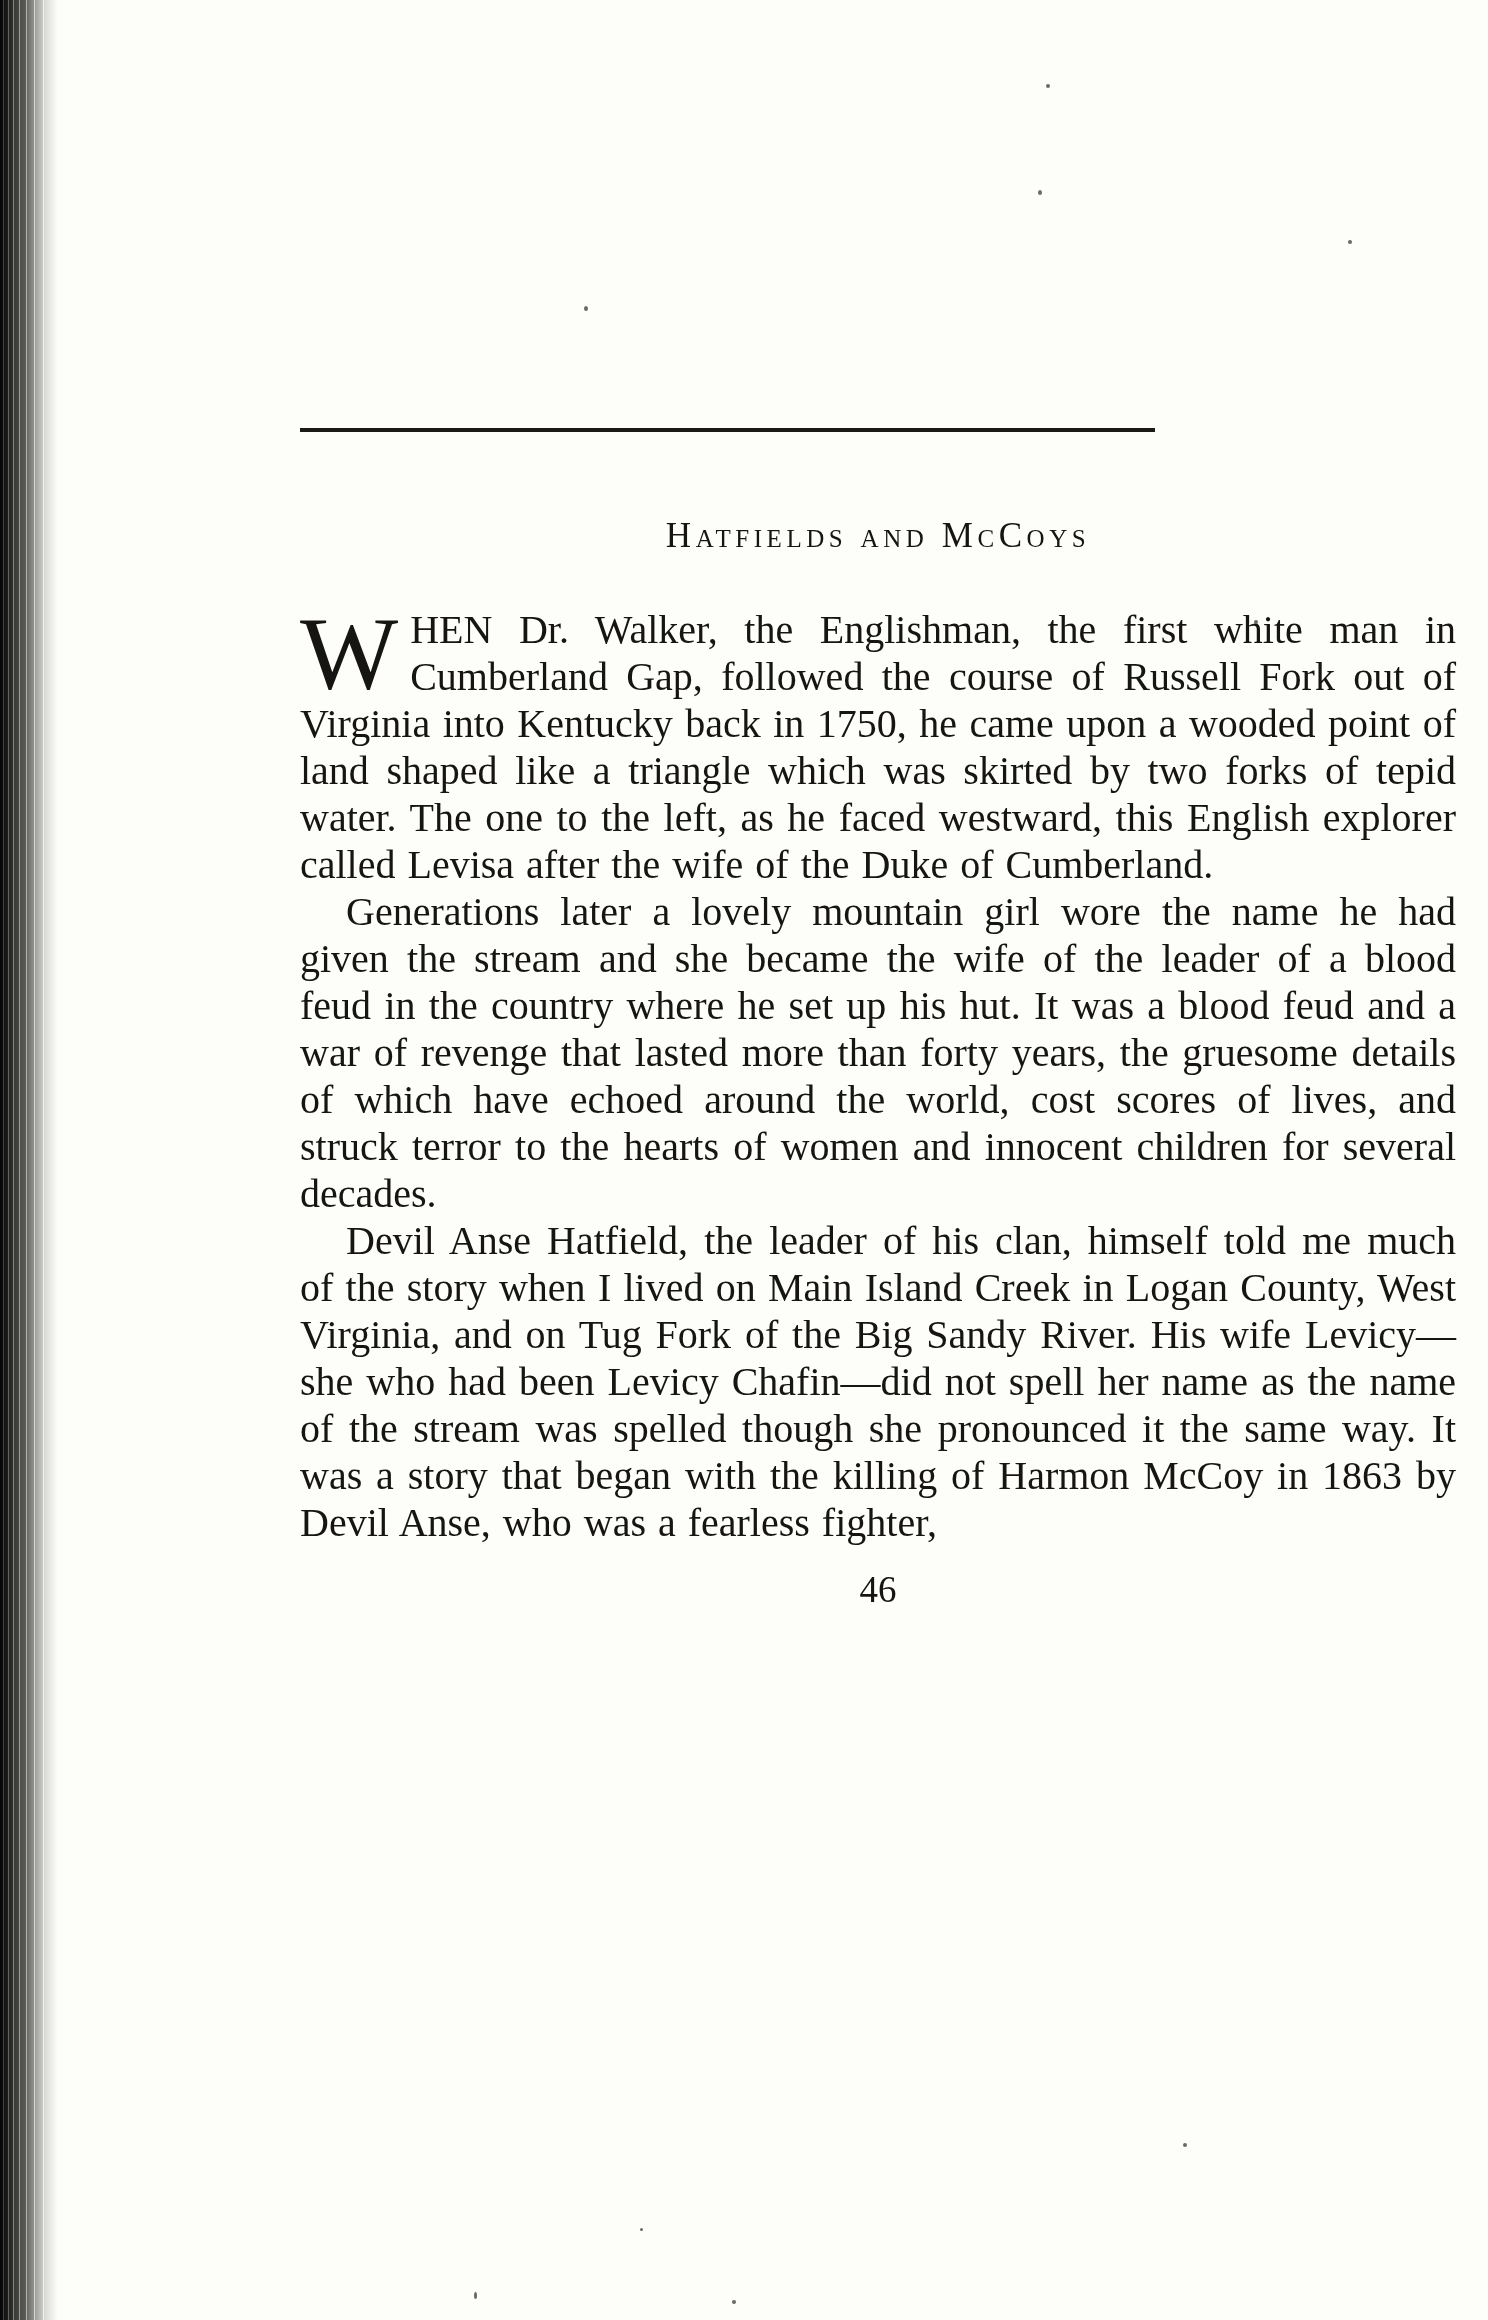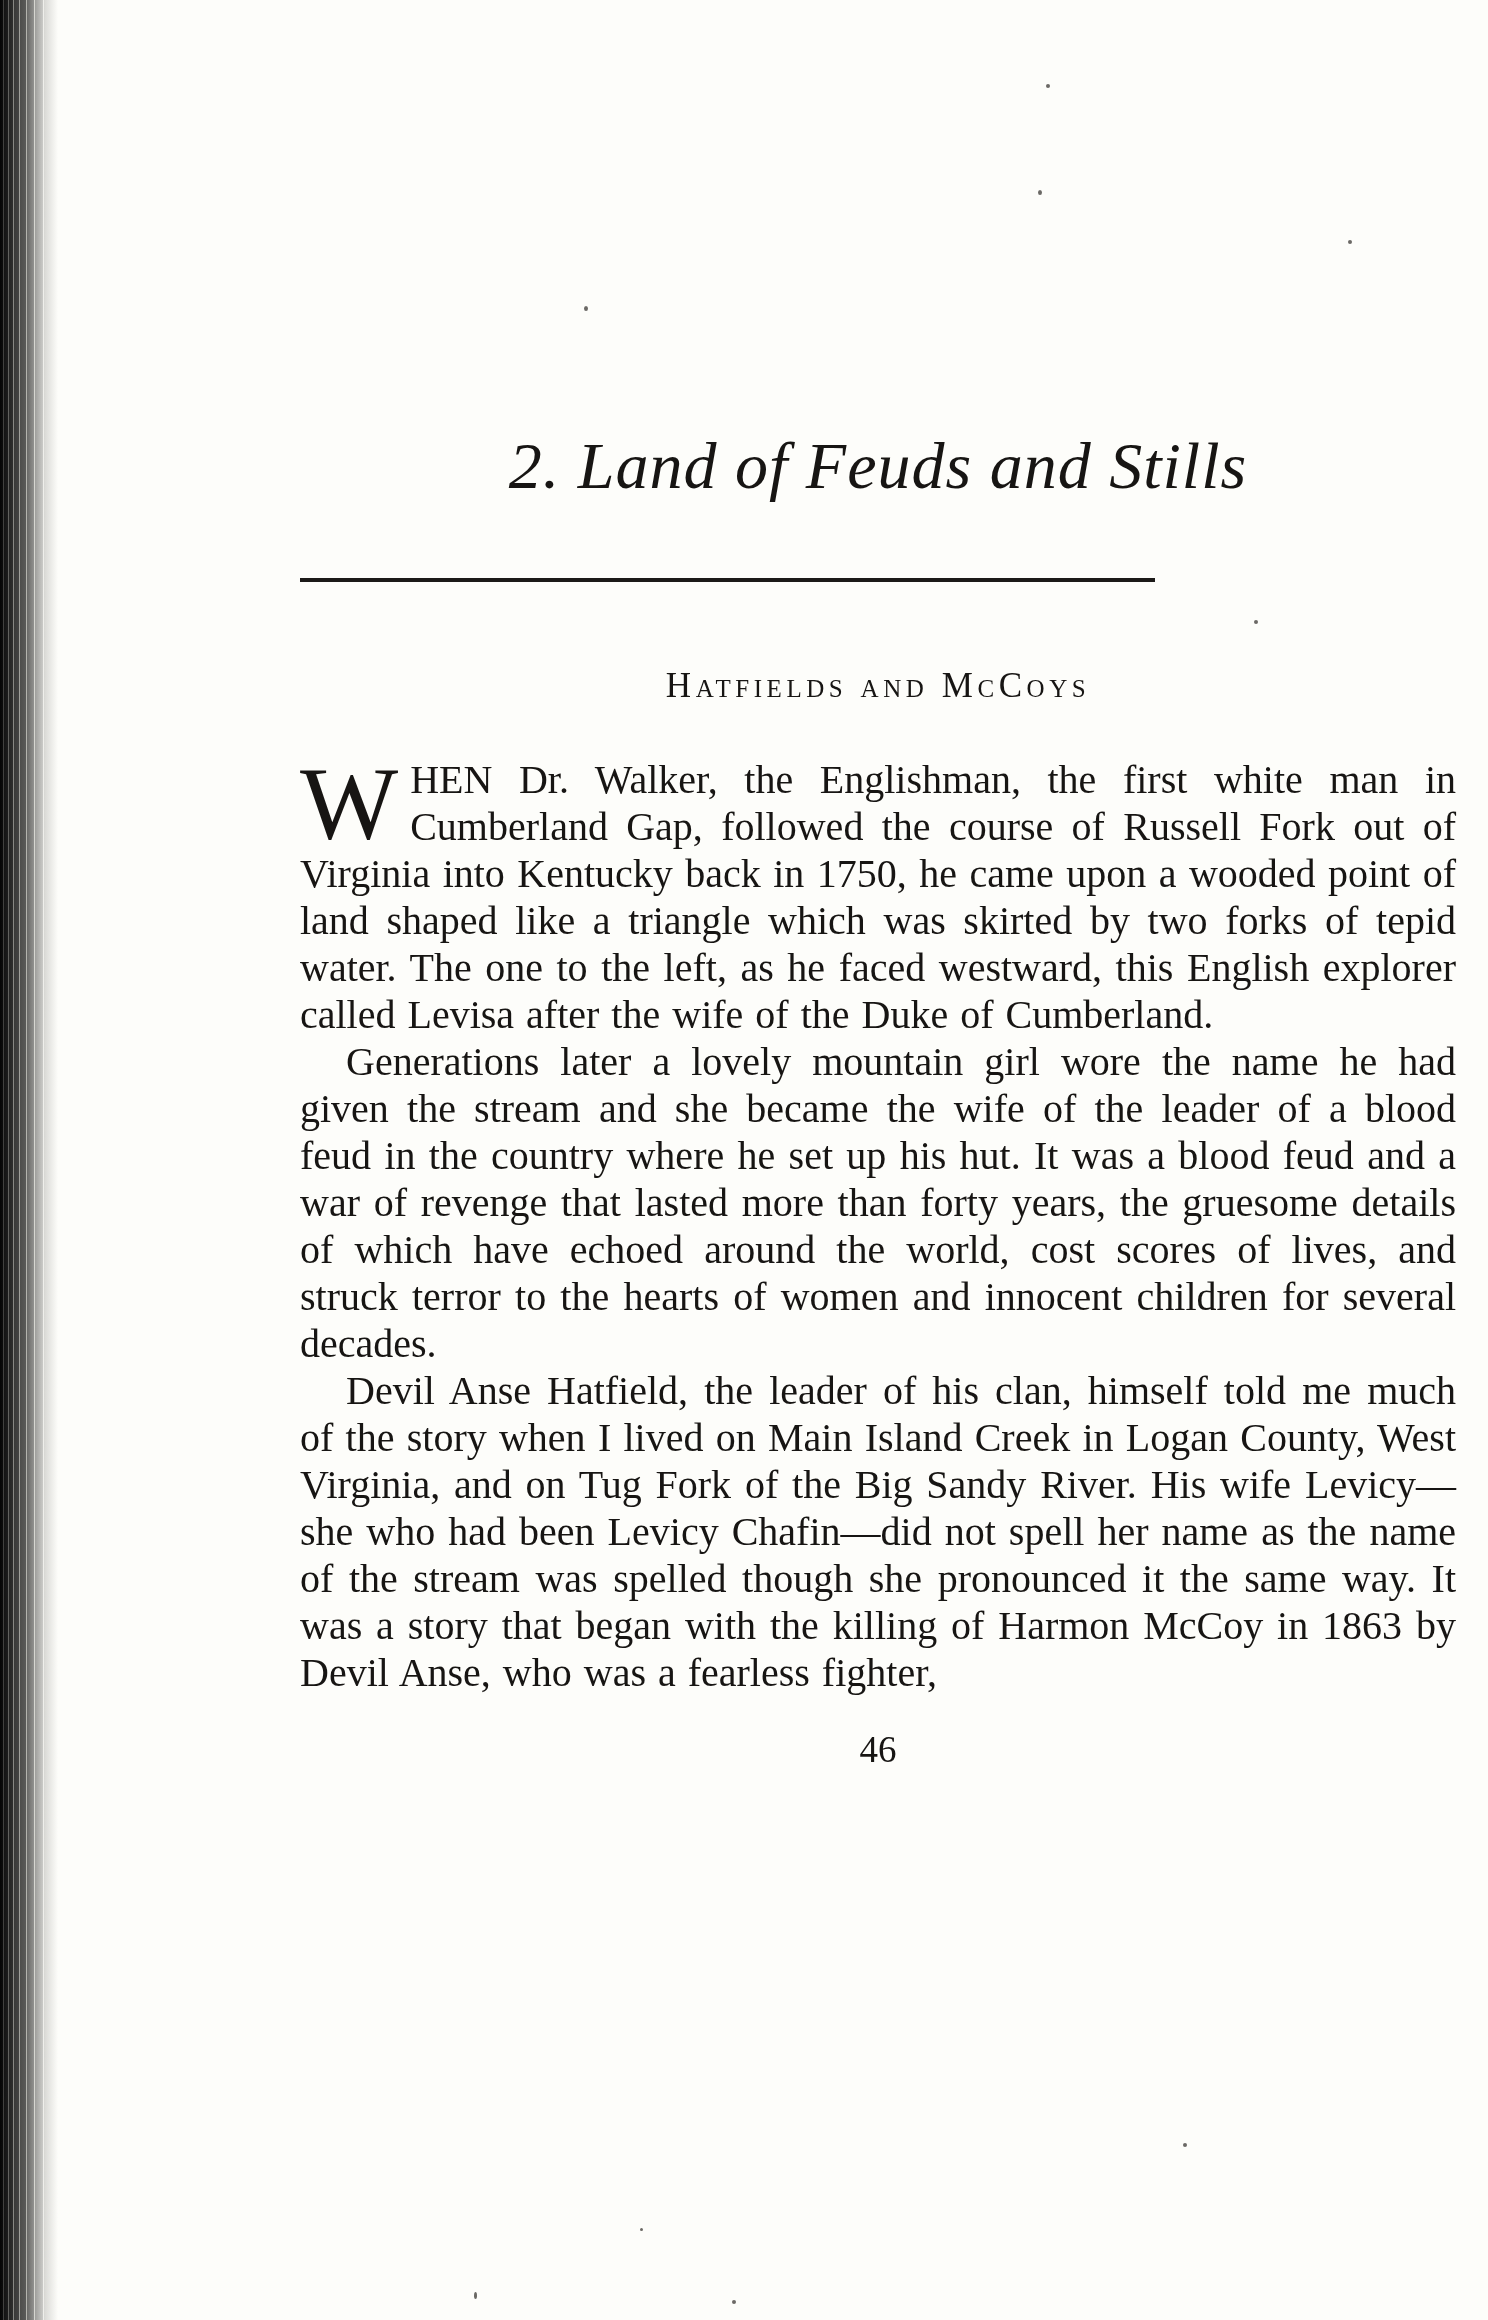--- a/index.html
+++ b/index.html
@@ -77,41 +77,40 @@
     word-spacing:2px;
   }
   .para.indent{ text-indent:46px; }
   .dropcap{
     float:left;
     font-size:104px;
     line-height:82px;
     padding:6px 12px 0 0;
   }
   .folio{
-    margin-top:32px;
+    margin-top:22px;
     text-align:center;
     font-size:37px;
   }
   .speck{
     position:absolute;
     background:#3a3733;
     border-radius:50%;
     opacity:.75;
   }
 </style>
 </head>
 <body>
 
 <div class="page">
 
   <div class="binding"></div>
 
   <div class="content">
 
-    <h1 class="title">2. Land of Feuds and Stills</h1>
 
     <hr class="rule">
 
     <h2 class="heading">Hatfields and McCoys</h2>
 
     <p class="para"><span class="dropcap">W</span><span>HEN Dr. Walker, the Englishman, the first white man in Cumberland Gap, followed the course of Russell Fork out of Virginia into Kentucky back in 1750, he came upon a wooded point of land shaped like a triangle which was skirted by two forks of tepid water. The one to the left, as he faced westward, this English explorer called Levisa after the wife of the Duke of Cumberland.</span></p>
 
     <p class="para indent">Generations later a lovely mountain girl wore the name he had given the stream and she became the wife of the leader of a blood feud in the country where he set up his hut. It was a blood feud and a war of revenge that lasted more than forty years, the gruesome details of which have echoed around the world, cost scores of lives, and struck terror to the hearts of women and innocent children for several decades.</p>
 
     <p class="para indent">Devil Anse Hatfield, the leader of his clan, himself told me much of the story when I lived on Main Island Creek in Logan County, West Virginia, and on Tug Fork of the Big Sandy River. His wife Levicy—she who had been Levicy Chafin—did not spell her name as the name of the stream was spelled though she pronounced it the same way. It was a story that began with the killing of Harmon McCoy in 1863 by Devil Anse, who was a fearless fighter,</p>

